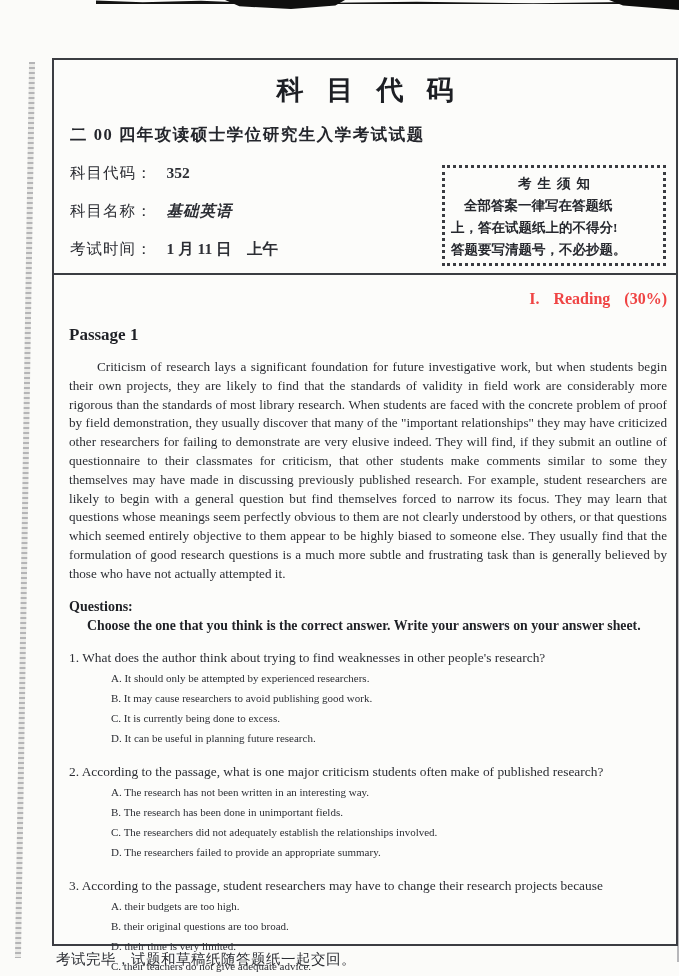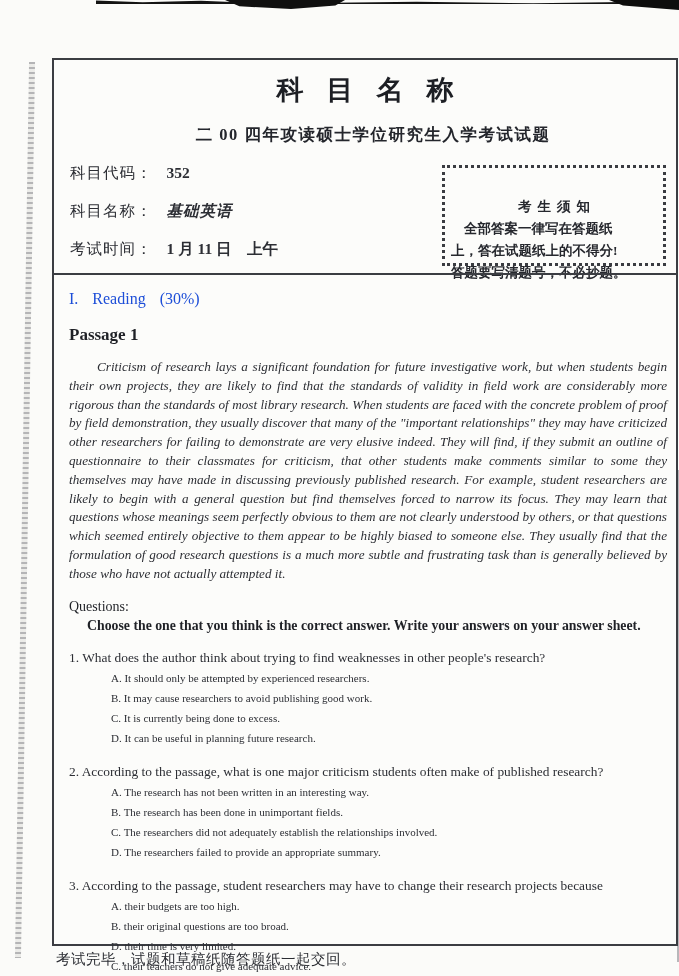--- a/index.html
+++ b/index.html
@@ -24,40 +24,40 @@
   .s1{left:430px;top:88px;width:210px;height:48px;background:radial-gradient(ellipse,rgba(110,112,120,.14),transparent 70%);}
   .s2{left:470px;top:300px;width:170px;height:70px;background:radial-gradient(ellipse,rgba(110,112,120,.11),transparent 70%);}
   .s3{left:500px;top:640px;width:150px;height:90px;background:radial-gradient(ellipse,rgba(110,112,120,.10),transparent 70%);}
   .s4{left:320px;top:760px;width:130px;height:60px;background:radial-gradient(ellipse,rgba(110,112,120,.09),transparent 70%);}
   
   .sheet{position:absolute;left:52px;top:58px;width:622px;height:884px;
     border:2px solid #3b3d42;background:#fcfcfa;}
   .uni-title{position:absolute;top:12px;left:0;right:0;text-align:center;
     font-size:27px;font-weight:bold;color:#1d1f24;
     letter-spacing:0.85em;padding-left:0.85em;white-space:nowrap;}
-  .exam-title{position:absolute;top:64px;left:16px;right:0;text-align:center;
+  .exam-title{position:absolute;top:64px;left:16px;right:0;text-align:left;
     font-size:16.5px;font-weight:bold;color:#24262c;letter-spacing:1.5px;white-space:nowrap;}
   .info{position:absolute;top:103px;left:16px;font-size:15.5px;}
   .info-row{margin-bottom:17px;white-space:nowrap;}
   .info-row .lab{letter-spacing:1px;}
   .info-row .val{font-weight:bold;margin-left:14px;}
   .val-kai{font-style:italic;font-weight:bold;letter-spacing:1px;}
   .notice{position:absolute;top:105px;right:10px;width:206px;height:86px;
     border:3px dotted #3a3c41;padding:5px 6px 4px 6px;font-size:13.5px;font-weight:bold;color:#26282e;}
-  .notice-title{text-align:center;letter-spacing:0.45em;padding-left:0.45em;line-height:22px;margin-top:23px;}
+  .notice-title{text-align:center;letter-spacing:0.45em;padding-left:0.45em;line-height:22px;}
   .notice-line{line-height:22px;white-space:nowrap;}
   .notice-indent{padding-left:13px;}
   .divider{position:absolute;top:213px;left:0;right:0;border-top:2px solid #3b3d42;}
   
   .main{position:absolute;top:230px;left:15px;right:9px;}
-  .section-title{font-size:16px;font-weight:normal;color:#1d4ed8;word-spacing:10px;}
+  .section-title{font-size:16px;font-weight:bold;color:#ef4444;word-spacing:10px;text-align:right;}
   .passage-label{font-size:17px;font-weight:bold;margin-top:17px;color:#1f2126;}
   .passage{font-size:13.2px;line-height:18.8px;text-align:justify;margin:13px 0 0 0;
-    text-indent:28px;color:#2c2e34;font-style:italic;}
-  .q-label{font-size:14px;font-weight:normal;margin-top:15px;color:#1f2126;}
+    text-indent:28px;color:#2c2e34;}
+  .q-label{font-size:14px;font-weight:bold;margin-top:15px;color:#1f2126;}
   .instruction{font-size:13.8px;font-weight:bold;padding-left:18px;margin-top:3px;color:#1f2126;}
   .question{margin-top:14px;}
   .q-text{font-size:13.4px;line-height:20px;}
   .option{font-size:11px;line-height:20px;padding-left:42px;}
   
   .footer-note{position:absolute;left:56px;top:950px;font-size:14.5px;color:#2a2c32;letter-spacing:.5px;}
   .footer-page{position:absolute;left:418px;top:976px;font-size:12px;color:#2a2c32;letter-spacing:2px;}
 </style>
 </head>
 <body>
@@ -69,21 +69,21 @@
   <div class="top-band3"></div>
   <div class="edge-strip"></div>
   <div class="right-edge"></div>
   <div class="smudge s1"></div>
   <div class="smudge s2"></div>
   <div class="smudge s3"></div>
   <div class="smudge s4"></div>
 
   <div class="sheet">
 
-    <div class="uni-title">科目名称</div>
+    <div class="uni-title">科目代码</div>
     <div class="exam-title">二 00 四年攻读硕士学位研究生入学考试试题</div>
 
     <div class="info">
       <div class="info-row">
         <span class="lab">科目代码：</span><span class="val">352</span>
       </div>
       <div class="info-row">
         <span class="lab">科目名称：</span><span class="val val-kai">基础英语</span>
       </div>
       <div class="info-row">

